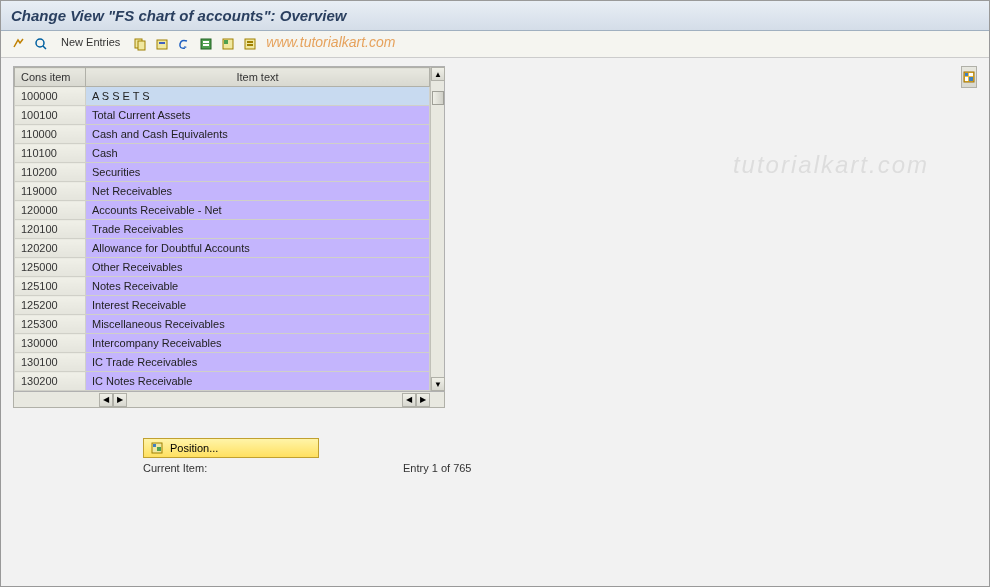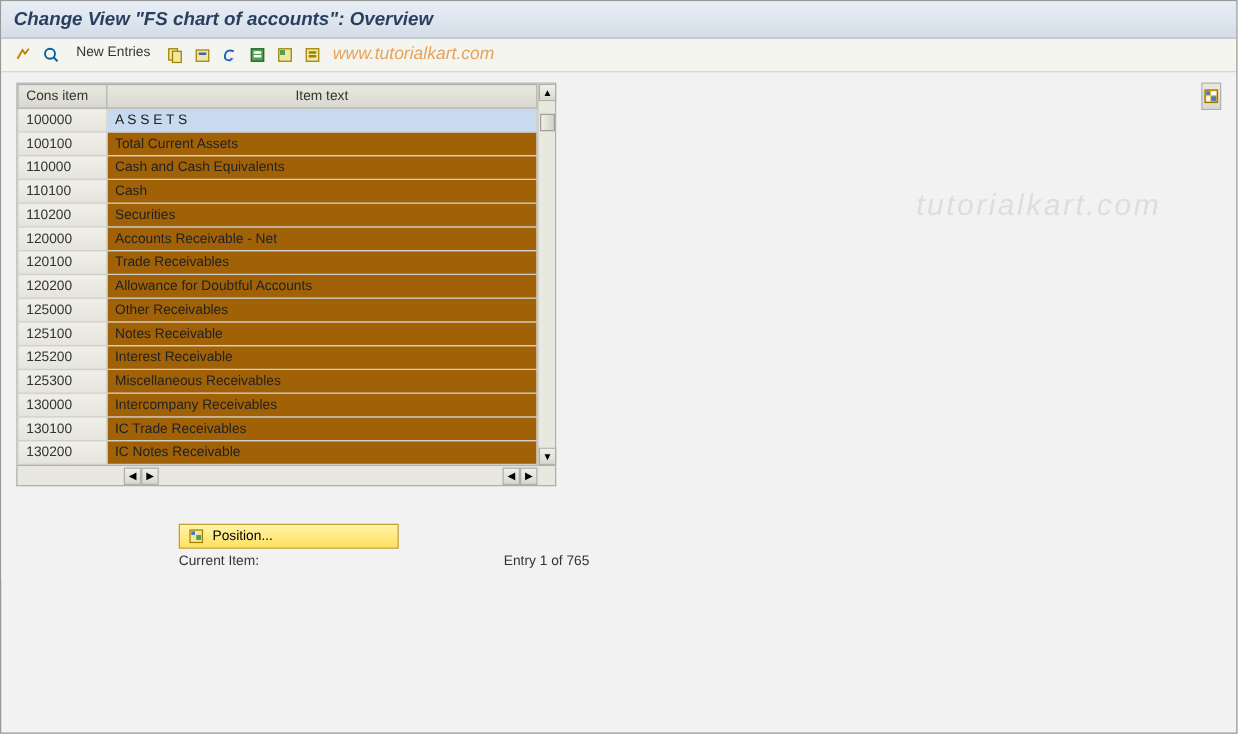--- a/index.html
+++ b/index.html
@@ -76,21 +76,21 @@
       text-align: left;
       font-weight: normal;
       color: #333;
       font-size: 11px;
     }
     .data-table th.cons-col { width: 71px; }
     .data-table th.text-col { width: auto; text-align: center; }
     .data-table td {
       border: 1px solid #d0d0c8;
       padding: 3px 6px;
-      background: #a16207;
+      background: #c4b5fd;
       font-size: 11px;
       color: #222;
     }
     .data-table td.cons-cell {
       background: linear-gradient(to bottom, #f0f0e8 0%, #e4e4dc 100%);
       color: #333;
     }
     .data-table tr:first-child td.text-cell {
       background: #c8daf0;
       margin-top: 36px;
@@ -289,20 +289,24 @@
               <td class="cons-cell">110000</td>
               <td class="text-cell">Cash and Cash Equivalents</td>
             </tr>
             <tr>
               <td class="cons-cell">110100</td>
               <td class="text-cell">Cash</td>
             </tr>
             <tr>
               <td class="cons-cell">110200</td>
               <td class="text-cell">Securities</td>
+            </tr>
+            <tr>
+              <td class="cons-cell">119000</td>
+              <td class="text-cell">Net Receivables</td>
             </tr>
             <tr>
               <td class="cons-cell">120000</td>
               <td class="text-cell">Accounts Receivable - Net</td>
             </tr>
             <tr>
               <td class="cons-cell">120100</td>
               <td class="text-cell">Trade Receivables</td>
             </tr>
             <tr>

